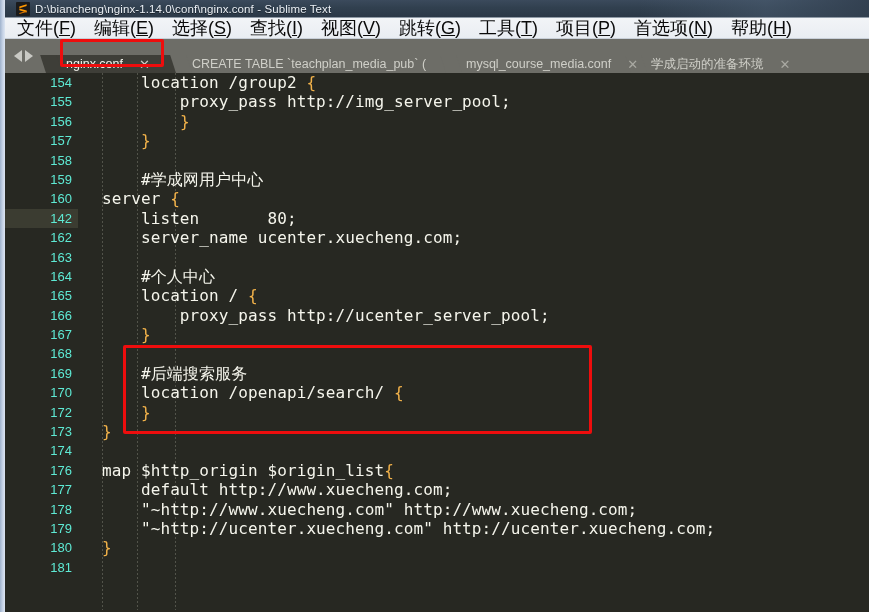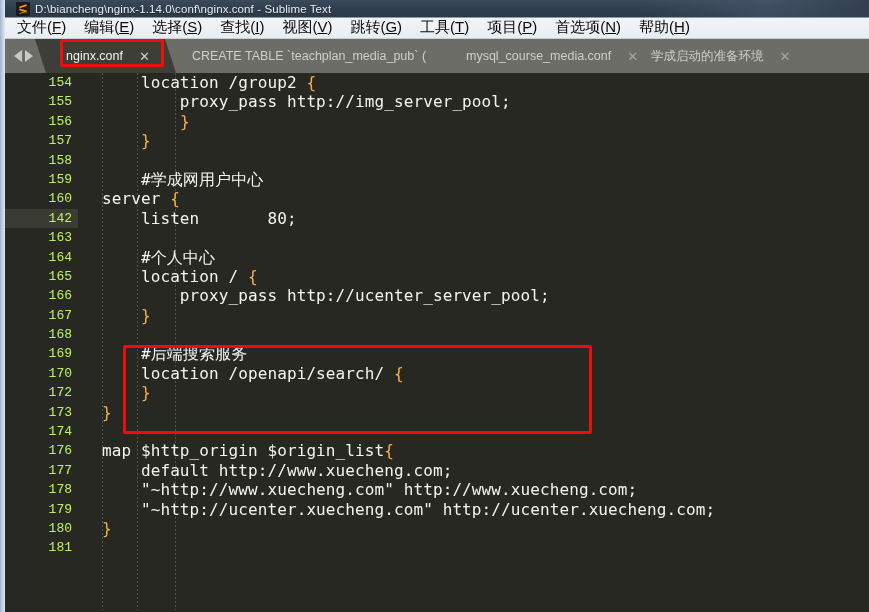--- a/index.html
+++ b/index.html
@@ -60,21 +60,21 @@
   
   .menubar {
     height: 21px;
     background: linear-gradient(to bottom, #f2f4f7 0%, #e9edf2 100%);
     display: flex;
     align-items: center;
     padding-left: 8px;
     border-bottom: 1px solid #c8cfd8;
   }
   .menu-item {
-    font-size: 15px;
+    font-size: 18px;
     color: #0a0a0a;
     padding: 1px 9px 2px 9px;
     white-space: nowrap;
     font-family: "Liberation Sans", sans-serif;
     cursor: default;
   }
   .menu-item .mn { text-decoration: underline; }
 
   
   .tabbar {
@@ -97,21 +97,21 @@
   .tri {
     width: 0; height: 0;
     border-top: 6px solid transparent;
     border-bottom: 6px solid transparent;
   }
   .tri-l { border-right: 8px solid #c9c9c4; }
   .tri-r { border-left: 8px solid #c9c9c4; }
 
   .tab {
     position: relative;
-    height: 34px;
+    height: 18px;
     display: flex;
     align-items: center;
     padding: 0 8px 0 20px;
     flex: 0 0 auto;
     background: #6d6d67;
     color: #cfcfc8;
     font-size: 12.5px;
     white-space: nowrap;
     cursor: default;
   }
@@ -175,23 +175,23 @@
     display: flex;
     height: 19.4px;
     align-items: center;
   }
   .code-row.cur .gutter-num { background: #3b3c31; }
   .gutter-num {
     width: 78px;
     flex: 0 0 78px;
     text-align: right;
     padding-right: 6px;
-    color: #bef264;
+    color: #5eead4;
     font-size: 13px;
-    font-family: Liberation Mono, monospace;
+    font-family: Liberation Sans, sans-serif;
     line-height: 19.4px;
     height: 19.4px;
   }
   .code-text {
     flex: 1 1 auto;
     color: #f5f5ec;
     font-size: 16px;
     line-height: 19.4px;
     white-space: pre;
     padding-left: 24px;
@@ -325,20 +325,24 @@
         </div>
         <div class="code-row">
           <div class="gutter-num">160</div>
           <div class="code-text">server <span class="br">{</span></div>
         </div>
         <div class="code-row cur">
           <div class="gutter-num">142</div>
           <div class="code-text">    listen       80;</div>
         </div>
         <div class="code-row">
+          <div class="gutter-num">162</div>
+          <div class="code-text">    server_name ucenter.xuecheng.com;</div>
+        </div>
+        <div class="code-row">
           <div class="gutter-num">163</div>
           <div class="code-text"></div>
         </div>
         <div class="code-row">
           <div class="gutter-num">164</div>
           <div class="code-text">    #个人中心</div>
         </div>
         <div class="code-row">
           <div class="gutter-num">165</div>
           <div class="code-text">    location / <span class="br">{</span></div>

